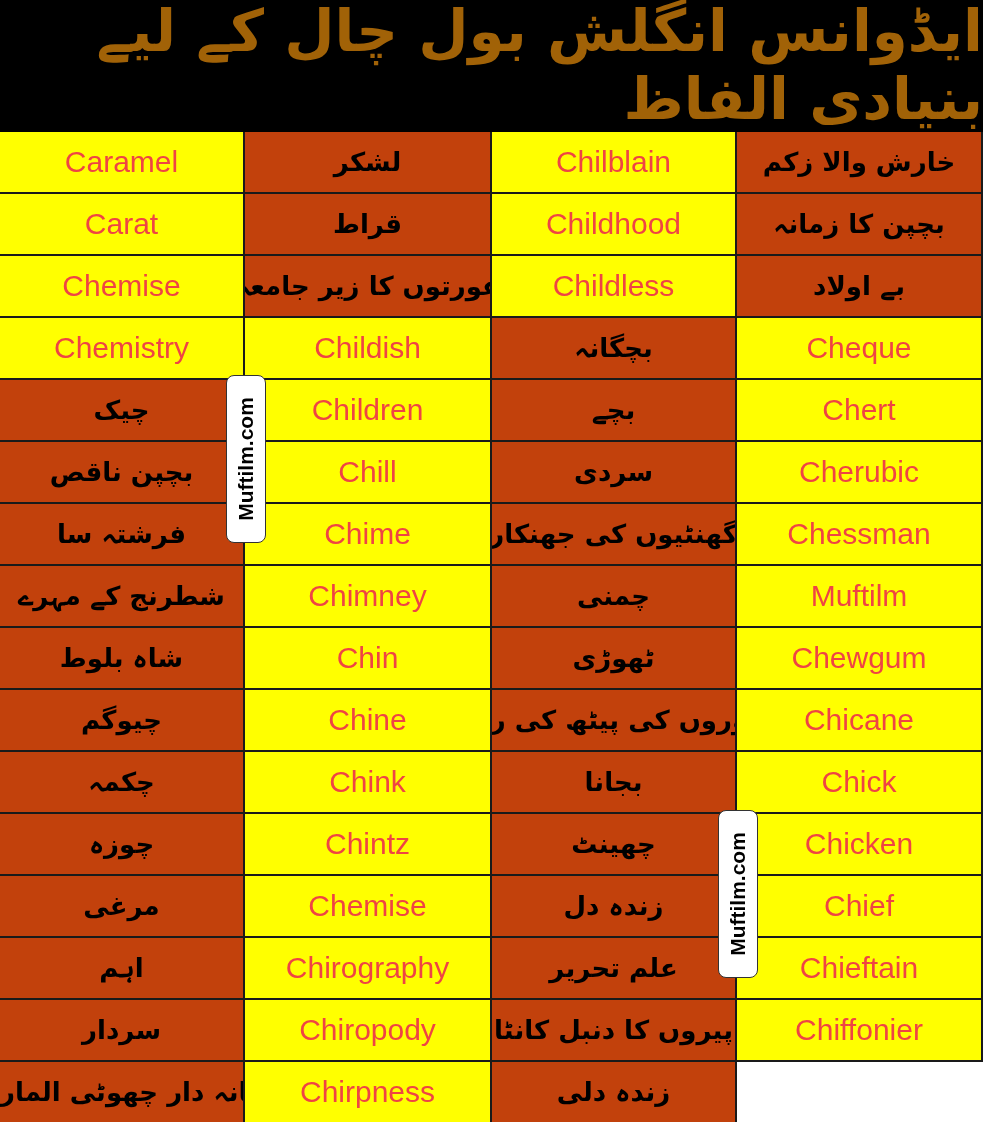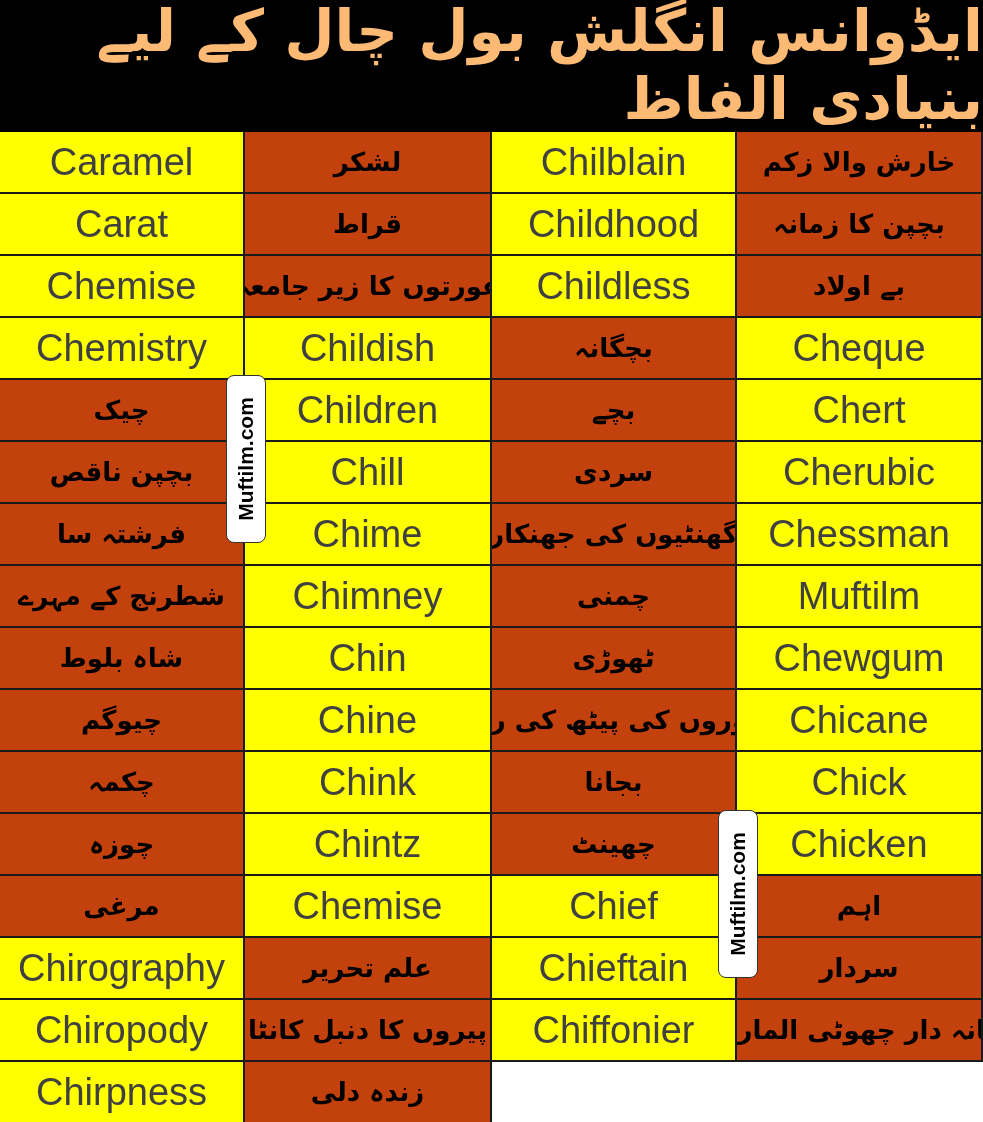--- a/index.html
+++ b/index.html
@@ -1,41 +1,41 @@
 <!DOCTYPE html>
 <html><head>
 <meta charset="utf-8">
 <style>
   html, body { margin: 0; padding: 0; }
   body { width: 983px; height: 1122px; background: #ffffff; overflow: hidden; position: relative; }
   .header {
     position: absolute; left: 0; top: 0; width: 983px; height: 130px;
-    background: #000000; color: #fdba74;
+    background: #000000; color: #a16207;
     display: flex; align-items: center; justify-content: center;
     font-family: "DejaVu Sans", sans-serif; font-size: 58px; font-weight: bold;
     direction: rtl; letter-spacing: 1px;
   }
   .grid {
     position: absolute; left: 0; top: 130px; width: 983px; height: 992px;
     display: grid;
     grid-template-columns: 245px 247px 245px 246px;
     grid-auto-rows: 62px;
     border-top: 2px solid #000;
     box-sizing: border-box;
   }
   .cell {
     border-bottom: 2px solid #1a1a1a;
     border-right: 2px solid #1a1a1a;
     box-sizing: border-box;
     display: flex; align-items: center; justify-content: center;
     overflow: hidden; white-space: nowrap;
   }
   .en {
-    background: #ffff00; color: #404040;
-    font-family: "Liberation Sans", sans-serif; font-size: 38px;
+    background: #ffff00; color: #ef4444;
+    font-family: "Liberation Sans", sans-serif; font-size: 30px;
   }
   .ur {
     background: #c2410c; color: #000;
     font-family: "DejaVu Sans", sans-serif; font-size: 26px; font-weight: bold;
     direction: rtl;
   }
   .watermark {
     position: absolute; background: #ffffff; border: 1.5px solid #333;
     border-radius: 8px; display: flex; align-items: center; justify-content: center;
     font-family: "Liberation Sans", sans-serif; font-weight: bold; font-size: 21px; color: #000;
@@ -94,20 +94,21 @@
     <div class="cell ur">چکمہ</div>
     <div class="cell en">Chink</div>
     <div class="cell ur">بجانا</div>
     <div class="cell en">Chick</div>
     <div class="cell ur">چوزہ</div>
     <div class="cell en">Chintz</div>
     <div class="cell ur">چھینٹ</div>
     <div class="cell en">Chicken</div>
     <div class="cell ur">مرغی</div>
     <div class="cell en">Chemise</div>
+    <div class="cell ur">زندہ دل</div>
     <div class="cell en">Chief</div>
     <div class="cell ur">اہم</div>
     <div class="cell en">Chirography</div>
     <div class="cell ur">علم تحریر</div>
     <div class="cell en">Chieftain</div>
     <div class="cell ur">سردار</div>
     <div class="cell en">Chiropody</div>
     <div class="cell ur">پیروں کا دنبل کانٹا</div>
     <div class="cell en">Chiffonier</div>
     <div class="cell ur">خانہ دار چھوٹی الماری</div>

